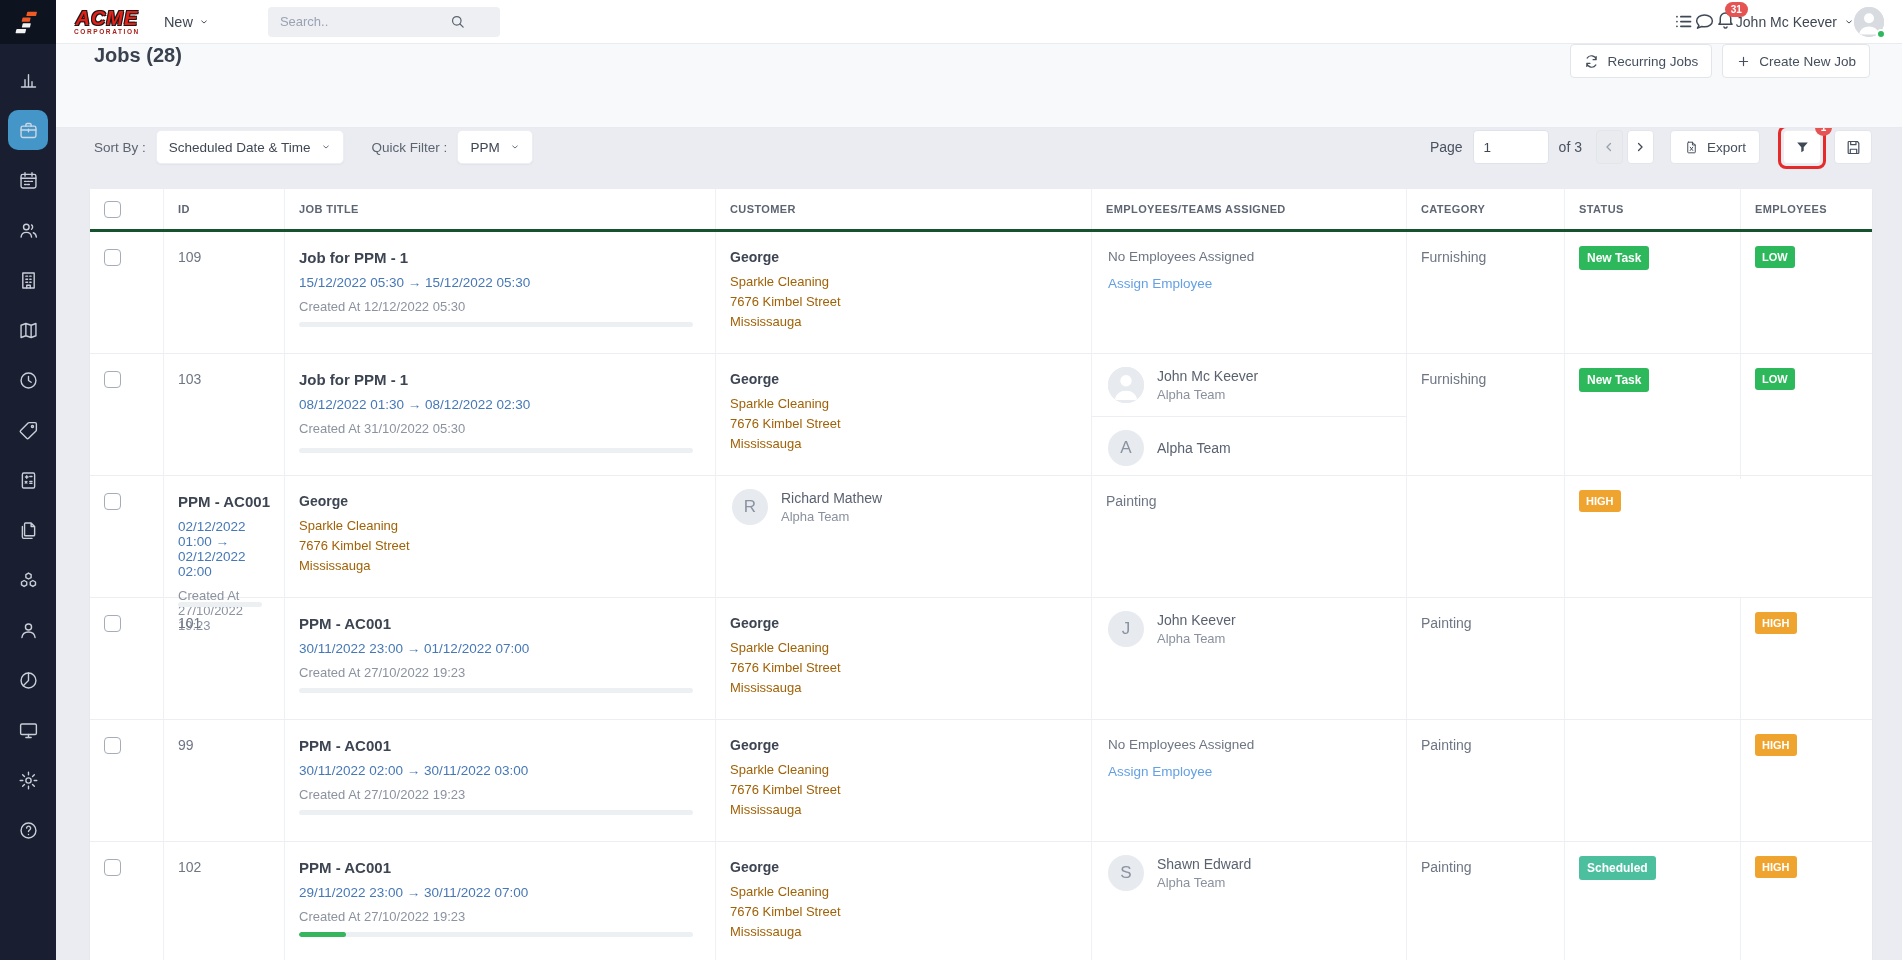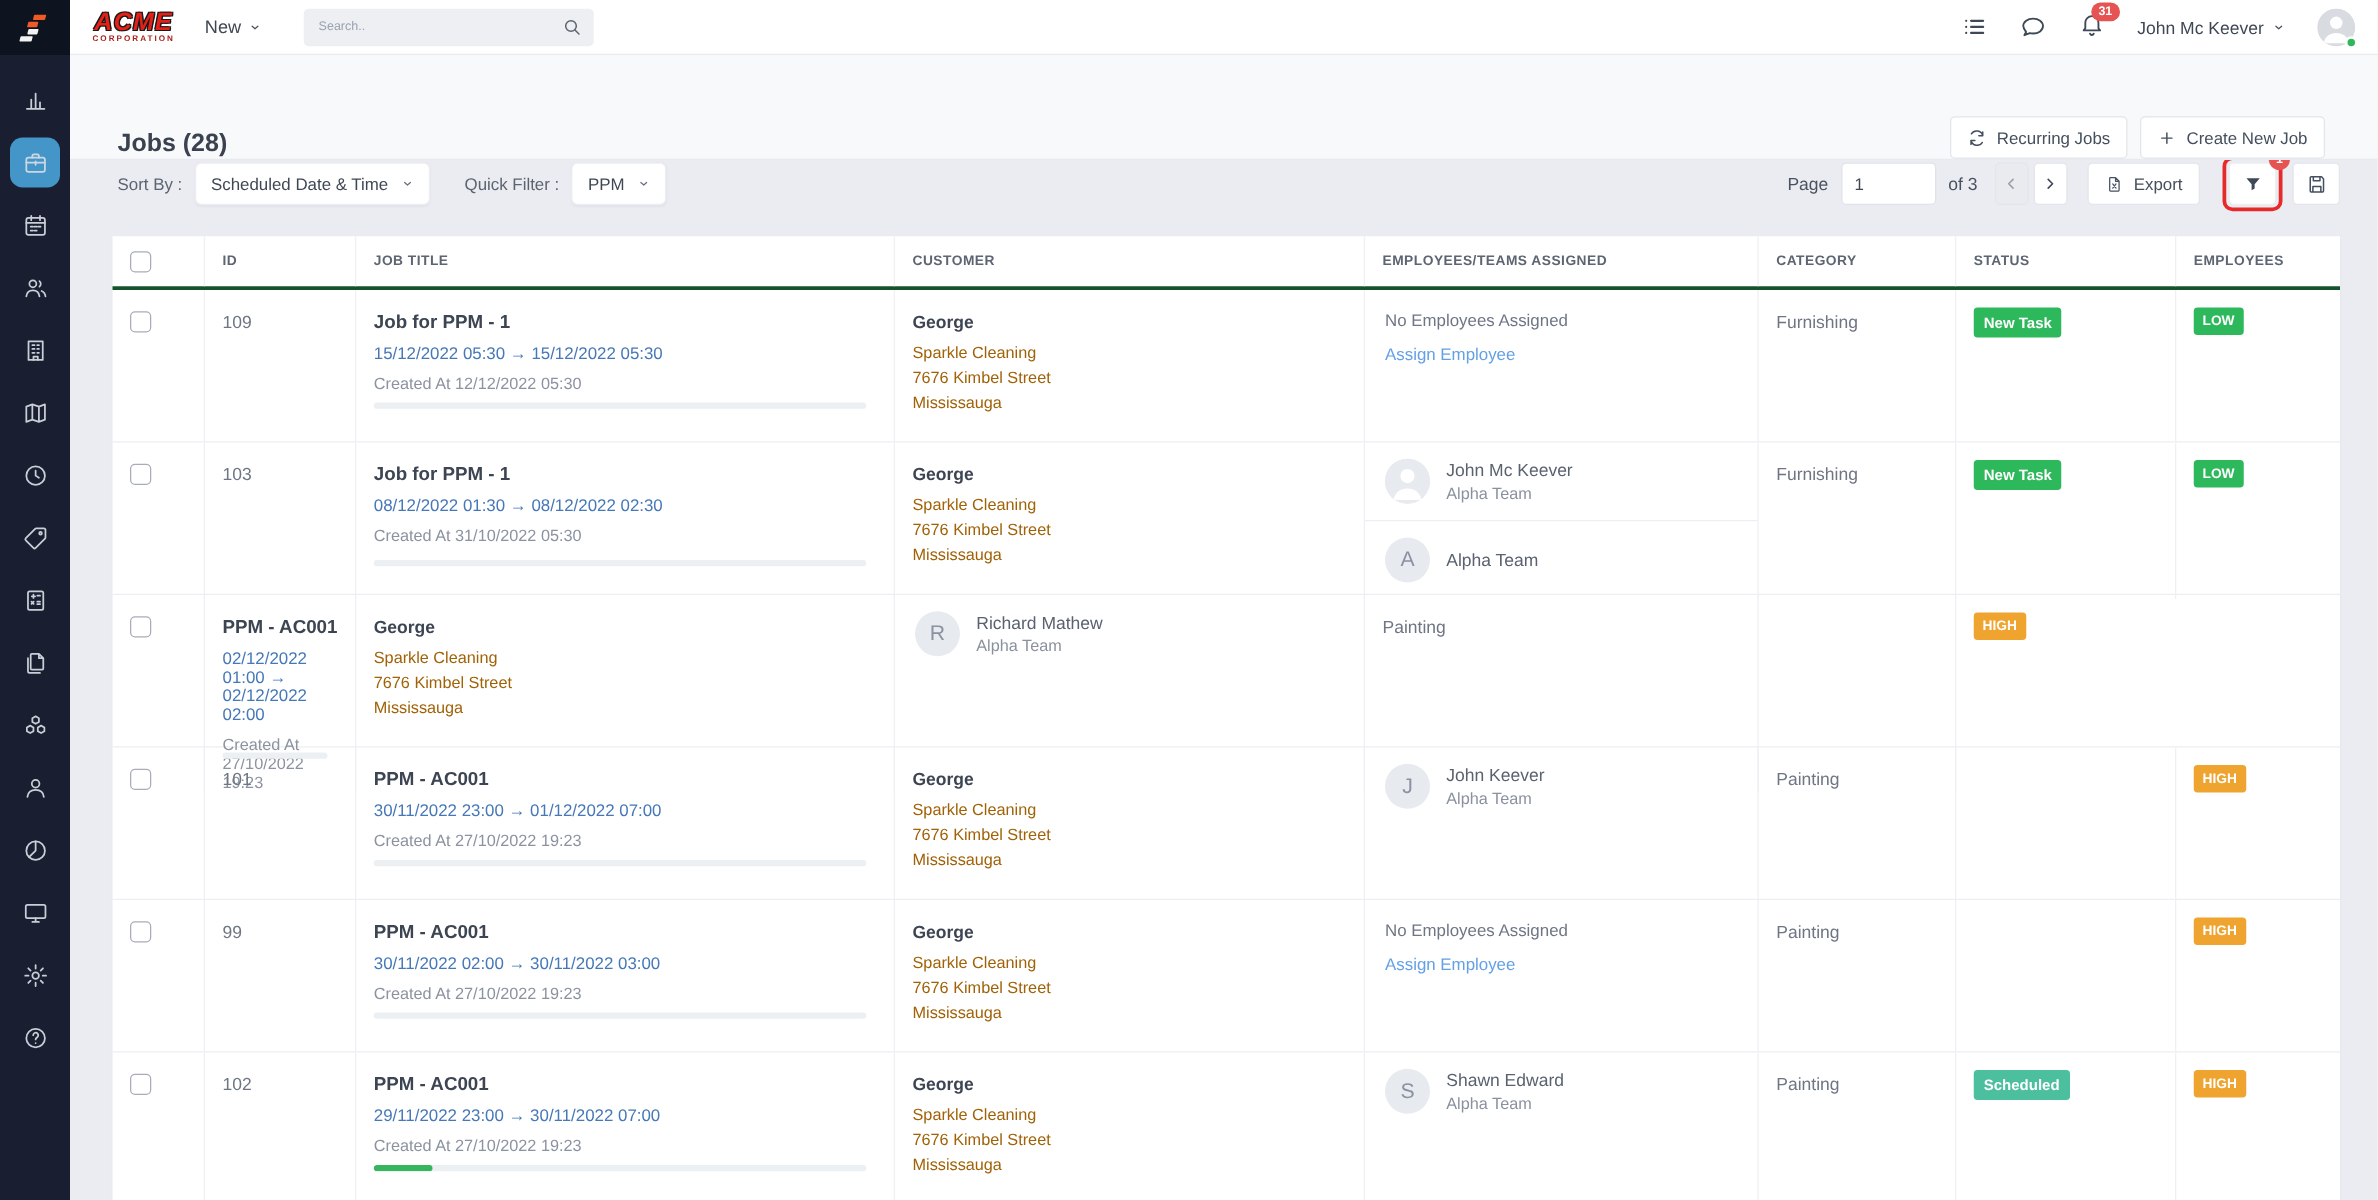--- a/index.html
+++ b/index.html
@@ -22,39 +22,39 @@
   .topbar { position:absolute; top:0; left:0; right:0; height:44px; background:#ffffff;
     border-bottom:1px solid #e8ebf0; display:flex; align-items:center; padding:0 18px; z-index:20; }
   .acme { margin-right:24px; text-align:center; line-height:1; cursor:pointer; }
   .acme-word { font-size:20px; font-weight:900; font-style:italic; letter-spacing:1px; color:#e32119;
     text-shadow:-1px -1px 0 #191919, 1px -1px 0 #191919, -1px 1px 0 #191919, 1px 1px 0 #191919; }
   .acme-sub { font-size:6.5px; font-weight:bold; letter-spacing:1.6px; color:#a8201a; margin-top:1px; }
   .new-menu { display:flex; align-items:center; gap:6px; font-size:14.5px; color:#3f4754; margin-right:34px; cursor:pointer; }
   .caret { width:10px; height:10px; stroke:#4a5260; stroke-width:2.4; fill:none; stroke-linecap:round; stroke-linejoin:round; }
   .search-wrap { position:relative; width:232px; }
   .search-wrap input { width:232px; height:30px; background:#edeff3; border:none; border-radius:4px;
-    padding:0 34px 0 12px; font-size:10px; color:#3f4754; font-family:inherit; outline:none; }
+    padding:0 34px 0 12px; font-size:13px; color:#3f4754; font-family:inherit; outline:none;margin-left:25px; }
   .search-wrap input::placeholder { color:#9aa3b1; }
   .search-ico { position:absolute; right:9px; top:6px; width:17px; height:17px; stroke:#5b6470;
     stroke-width:1.7; fill:none; stroke-linecap:round; }
-  .top-right { margin-left:auto; display:flex; align-items:center; gap:26px; }
+  .top-right { margin-left:auto; display:flex; align-items:center; }
   .tico { width:21px; height:21px; stroke:#3f4855; stroke-width:1.7; fill:none;
     stroke-linecap:round; stroke-linejoin:round; cursor:pointer; }
   .bell-wrap { position:relative; cursor:pointer; }
   .notif-badge { position:absolute; top:-7px; right:-12px; background:#e55353; color:#fff;
     font-size:10px; font-weight:bold; border-radius:9px; padding:2px 6px; line-height:1.1; }
   .user-menu { display:flex; align-items:center; gap:7px; font-size:14px; color:#3f4754; cursor:pointer; }
   .avatar { position:relative; width:30px; height:30px; border-radius:50%; background:#d8dbe0; overflow:visible; cursor:pointer; }
   .avatar svg { width:30px; height:30px; border-radius:50%; overflow:hidden; }
   .presence-dot { position:absolute; right:-2px; bottom:-2px; width:10px; height:10px;
     border-radius:50%; background:#2eb85c; border:2px solid #fff; }
 
   
   .jobs-band { position:absolute; top:44px; left:0; right:0; height:84px; background:#f8f9fb;
-    border-bottom:1px solid #e7eaee; display:flex; align-items:flex-end; padding:0 42px 0 38px; }
+    border-bottom:1px solid #e7eaee; display:flex; align-items:flex-start; padding:0 32px 0 38px; }
   .page-title { font-size:20px; font-weight:bold; color:#3a4250; }
   .band-actions { margin-left:auto; display:flex; gap:10px; }
   .btn { display:flex; align-items:center; gap:8px; height:34px; padding:0 13px; background:#fff;
     border:1px solid #e2e5ea; border-radius:4px; font-size:13.5px; color:#44506 0; color:#454f5e; cursor:pointer; }
   .btn svg { width:15px; height:15px; stroke:#454f5e; stroke-width:1.9; fill:none; stroke-linecap:round; stroke-linejoin:round; }
 
   
   .content { position:absolute; top:128px; left:0; right:0; bottom:0; overflow:hidden; }
   .toolbar { position:absolute; top:0; left:0; right:0; height:38px; display:flex; align-items:center;
     padding:0 30px 0 38px; }

